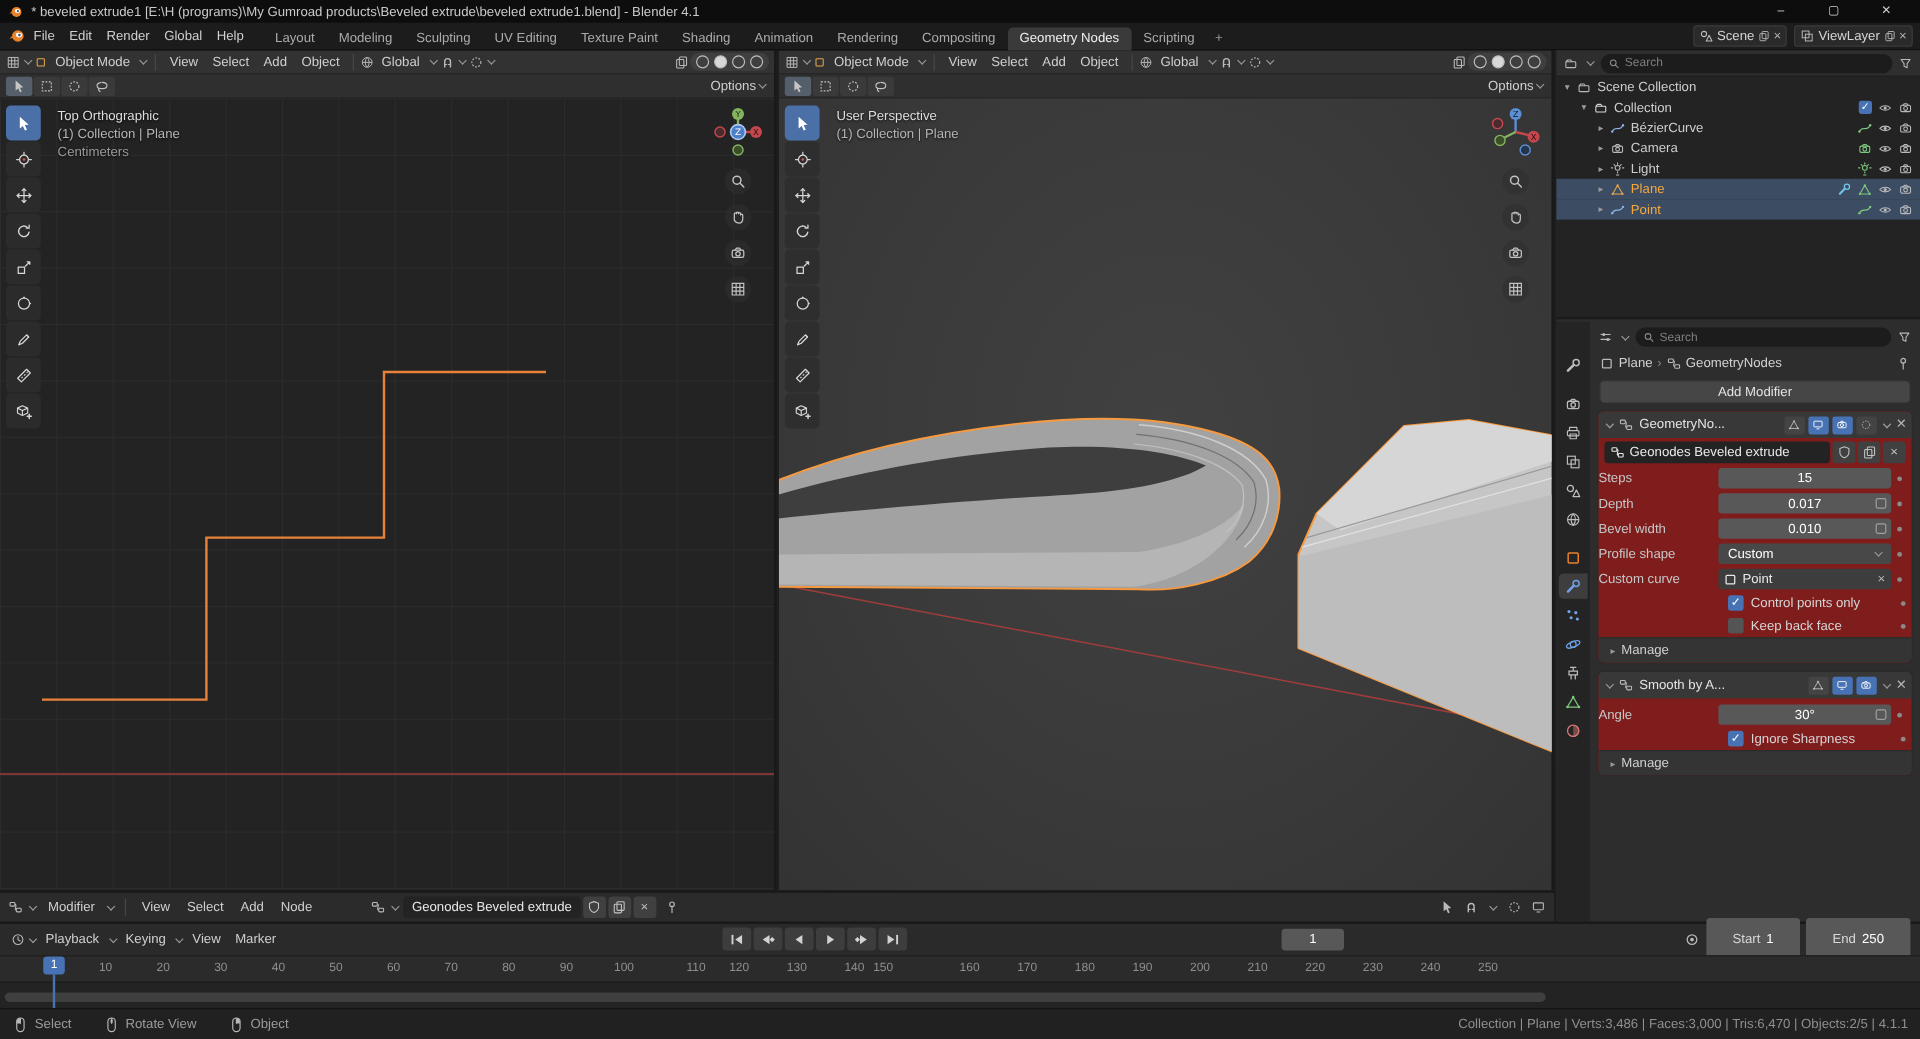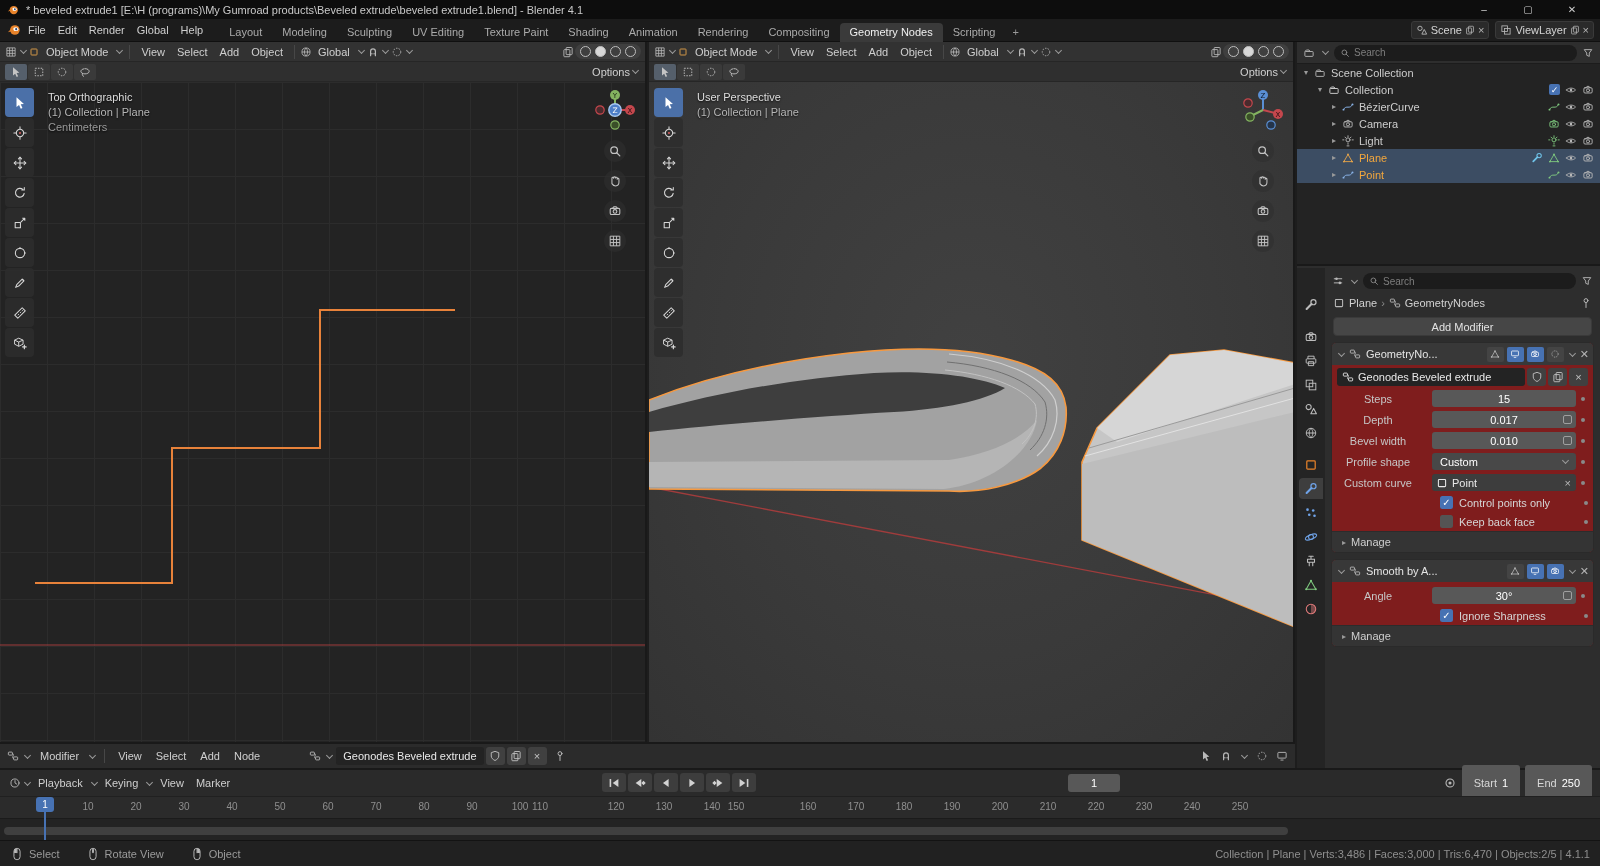--- a/index.html
+++ b/index.html
@@ -78,21 +78,21 @@
   .addmod{display:block;width:calc(100% - 8px);margin:3px 4px 6px;height:19px;background:#464646;border:1px solid #3a3a3a;border-radius:4px;color:#e2e2e2;font-size:11px;font-family:inherit}
   .mod{background:#7f1d1d;border-radius:5px;margin:0 2px 6px;overflow:hidden;border:1px solid #2a2a2a}
   .modhead{height:22px;background:#383838;display:flex;align-items:center;gap:3px;padding:0 4px}
   .modname{flex:1;color:#e4e4e4;margin-left:2px;white-space:nowrap;overflow:hidden}
   .mtog{width:17px;height:15px;border-radius:2px;background:#444;display:flex;align-items:center;justify-content:center;color:#c0c0c0;flex:none}
   .mtog.on{background:#4772b3;color:#fff}
   .ngrow{display:flex;align-items:center;gap:2px;padding:3px 5px 2px}
   .ngfield{flex:1;height:18px;background:#232323;border-radius:3px;display:flex;align-items:center;gap:4px;padding:0 5px;color:#e8e8e8}
   .mbtn{width:19px;height:18px;background:#404040;border-radius:3px;display:flex;align-items:center;justify-content:center;color:#c3c3c3;flex:none}
   .prow{display:flex;align-items:center;height:21px;padding:0 3px 0 0}
-  .plabel{width:100px;text-align:center;padding-right:8px;color:#c6c6c6;flex:none;white-space:nowrap}
+  .plabel{width:100px;text-align:left;padding-right:8px;color:#c6c6c6;flex:none;white-space:nowrap}
   .pfield{flex:1;height:17px;background:#585858;border-radius:3px;display:flex;align-items:center;justify-content:center;color:#fff;position:relative}
   .pfield.dd{background:#484848;justify-content:flex-start;padding-left:8px}
   .pfield.obj{background:#3d3d3d;justify-content:flex-start;padding-left:4px;gap:4px;color:#e8e8e8}
   .pfield .endx{position:absolute;right:5px;color:#b9b9b9}
   .pfield .ddchev{position:absolute;right:6px}
   .fico{position:absolute;right:4px;width:9px;height:9px;border:1.2px solid #9f9f9f;border-radius:2px}
   .pdot{width:14px;display:flex;justify-content:center;flex:none}
   .dot{width:4px;height:4px;border-radius:50%;background:#8a8a8a}
   .crow{display:flex;align-items:center;height:19px;padding-left:108px;gap:6px}
   .cbx{width:13px;height:13px;border-radius:2.5px;background:#545454;display:flex;align-items:center;justify-content:center;color:#fff;font-size:10px;flex:none}
@@ -105,21 +105,21 @@
   .ngroupfield{display:flex;align-items:center;gap:2px;margin-left:40px}
   .ngroupfield .namebox{height:18px;background:#232323;border-radius:3px;display:flex;align-items:center;gap:5px;padding:0 7px;color:#e8e8e8}
   .ns-right{margin-left:auto;display:flex;align-items:center;gap:6px}
   
   #timeline{left:0;top:768px;width:1600px;height:72px;background:#2a2a2a;border-top:2px solid #191919}
   .tlhead{height:26px;display:flex;align-items:center;padding:0 8px;position:relative}
   .transport{position:absolute;left:602px;top:3px;display:flex;gap:2px}
   .tpbtn{width:24px;height:19px;background:#3d3d3d;border-radius:3px;display:flex;align-items:center;justify-content:center;color:#d2d2d2}
   .framefield{position:absolute;left:1068px;top:4px;width:52px;height:18px;background:#585858;border-radius:3px;color:#fff;display:flex;align-items:center;justify-content:center}
   .tl-right{margin-left:auto;display:flex;align-items:center;gap:5px}
-  .rangefield{height:36px;background:#585858;border-radius:3px;display:flex;align-items:center;gap:5px;padding:0 12px;color:#fff}
+  .rangefield{height:36px;background:#585858;border-radius:3px;display:flex;align-items:center;gap:5px;padding:0 22px;color:#fff}
   .rangefield .rl{color:#d8d8d8}
   .tlruler{height:22px;background:#2b2b2b;border-top:1px solid #202020;position:relative}
   .tick{position:absolute;top:4px;transform:translateX(-50%);color:#8f8f8f;font-size:10px}
   .tlscroll{height:24px;background:#232323;border-top:1px solid #1b1b1b;position:relative}
   .scrollhandle{position:absolute;left:4px;top:8px;width:1284px;height:8px;background:#3f3f3f;border-radius:4px}
   .playhead-tab{position:absolute;left:36px;top:27px;width:18px;height:15px;background:#4772b3;border-radius:3px;color:#fff;display:flex;align-items:center;justify-content:center;font-size:10px;z-index:3}
   .playhead-stem{position:absolute;left:44px;top:42px;width:2px;height:28px;background:#4772b3;z-index:3}
   
   #statusbar{left:0;top:840px;width:1600px;height:26px;background:#212121;border-top:1px solid #131313;display:flex;align-items:center;gap:26px;padding:0 10px;color:#9b9b9b}
   .hint{display:flex;align-items:center;gap:5px}
@@ -1498,21 +1498,21 @@
       <span class="tick" style="left:88px">10</span>
       <span class="tick" style="left:136px">20</span>
       <span class="tick" style="left:184px">30</span>
       <span class="tick" style="left:232px">40</span>
       <span class="tick" style="left:280px">50</span>
       <span class="tick" style="left:328px">60</span>
       <span class="tick" style="left:376px">70</span>
       <span class="tick" style="left:424px">80</span>
       <span class="tick" style="left:472px">90</span>
       <span class="tick" style="left:520px">100</span>
-      <span class="tick" style="left:540px">110</span>
+      <span class="tick" style="left:580px">110</span>
       <span class="tick" style="left:616px">120</span>
       <span class="tick" style="left:664px">130</span>
       <span class="tick" style="left:712px">140</span>
       <span class="tick" style="left:736px">150</span>
       <span class="tick" style="left:808px">160</span>
       <span class="tick" style="left:856px">170</span>
       <span class="tick" style="left:904px">180</span>
       <span class="tick" style="left:952px">190</span>
       <span class="tick" style="left:1000px">200</span>
       <span class="tick" style="left:1048px">210</span>

